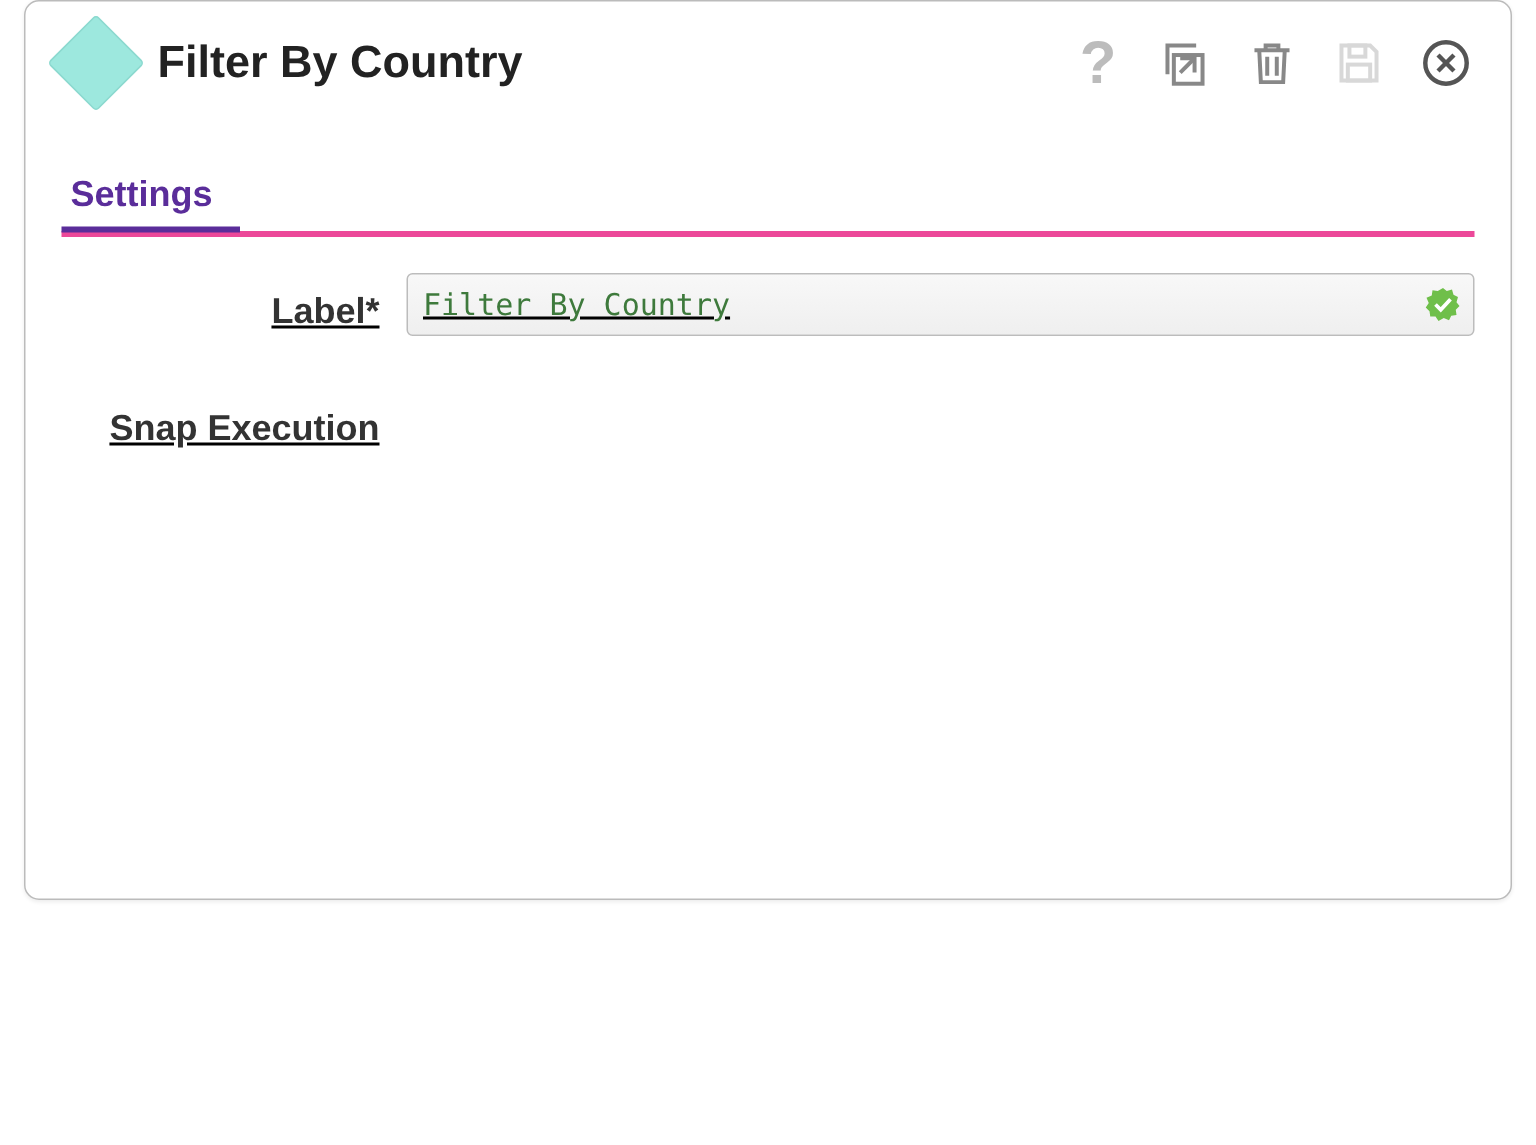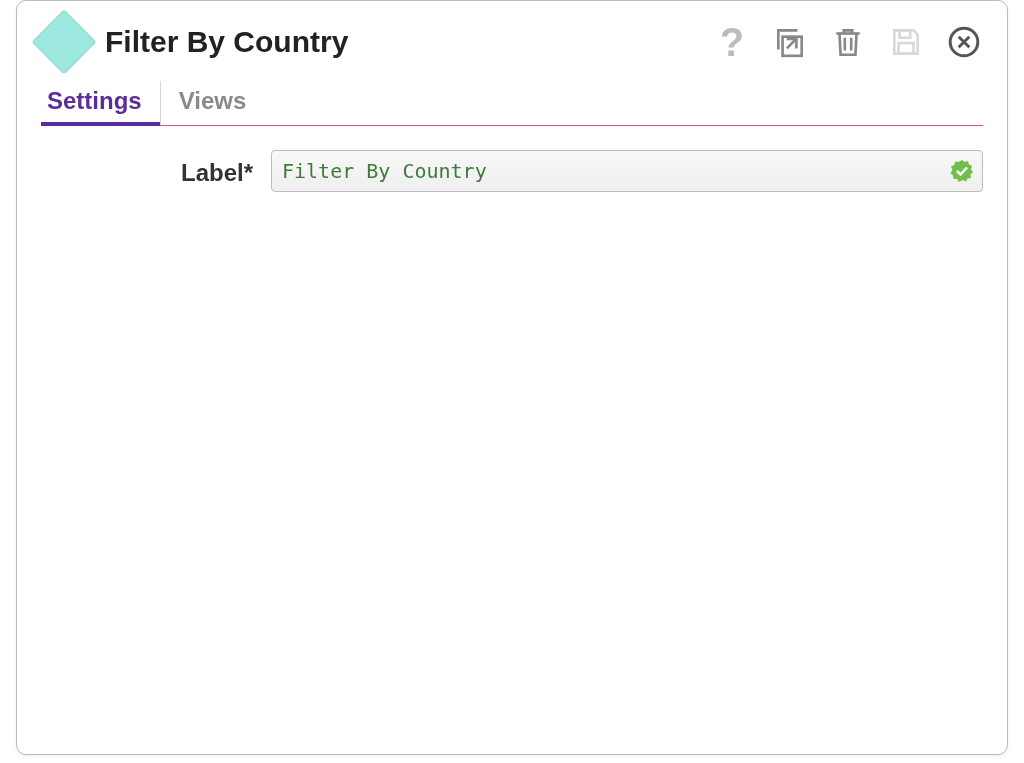--- a/index.html
+++ b/index.html
@@ -9,21 +9,21 @@
     font-family: -apple-system, "Segoe UI", "Helvetica Neue", Arial, sans-serif;
     background: #fff;
     overflow: hidden;
   }
 
   .panel {
     position: absolute;
     left: 16px;
     top: 0px;
     width: 992px;
-    height: 755px;
+    height: 600px;
     border: 1px solid #bbb;
     border-radius: 10px;
     background: #fff;
     padding: 18px 24px 12px 24px;
     box-shadow: 0 1px 3px rgba(0,0,0,0.08);
   }
 
   
   .header {
     display: flex;
@@ -57,24 +57,24 @@
     justify-content: center;
     color: #888;
     cursor: pointer;
   }
   .tool svg { width: 34px; height: 34px; display:block; }
   .tool.help { font-size: 40px; font-weight: 700; color: #bcbcbc; }
   .tool.save { opacity: 0.45; }
 
   
   .tabs {
-    margin-top: 16px;
+    margin-top: 45px;
     display: flex;
     align-items: flex-end;
-    border-bottom: 1px solid #ec4899;
+    border-bottom: 4px solid #ec4899;
   }
   .tab {
     padding: 6px 18px 10px 18px;
     font-size: 24px;
     font-weight: 700;
     color: #8a8a8a;
     cursor: pointer;
     border-right: 1px solid #d6d6d6;
     position: relative;
   }
@@ -90,22 +90,23 @@
     height: 4px;
     background: #5a2d9a;
   }
 
   
   .form {
     margin-top: 24px;
   }
   .row {
     display: flex;
-    align-items: center;
+    align-items: flex-end;
     margin-bottom: 28px;
+    text-decoration: underline;
   }
   .row .lbl {
     flex: 0 0 230px;
     text-align: right;
     padding-right: 18px;
     font-size: 24px;
     font-weight: 700;
     color: #333;
     line-height: 1.35;
     padding-top: 4px;
@@ -224,21 +225,20 @@
           <circle cx="16" cy="16" r="13"></circle>
           <line x1="11" y1="11" x2="21" y2="21"></line>
           <line x1="21" y1="11" x2="11" y2="21"></line>
         </svg>
       </div>
     </div>
   </div>
 
   <div class="tabs">
     <div class="tab active">Settings</div>
-    <div class="tab">Views</div>
   </div>
 
   <div class="form">
 
     <div class="row">
       <div class="lbl">Label*</div>
       <div class="ctrl">
         <div class="text-field">
           <span class="value">Filter By Country</span>
           <span class="valid-badge">
@@ -246,16 +246,17 @@
               <polygon points="12,1 14.5,3 18,2 19,5.5 22,7 21,10.5 23,13 20.5,15.5 21,19 17.5,19.5 16,22.5 12.5,21 9,23 7,20 3.5,20 3,16.5 0.5,14 2.5,11 1,7.5 4.5,6 5,2.5 8.5,3 " fill="#6fbf4a"></polygon>
               <polyline points="7,12 10.5,15.5 17,8.5" fill="none" stroke="#fff" stroke-width="2.5"></polyline>
             </svg>
           </span>
         </div>
       </div>
     </div>
 
 
     <div class="row" style="margin-top:40px;">
+      <div class="lbl" style="padding-top:6px;">Snap Execution</div>
     </div>
 
   </div>
 </div>
 
 </body></html>

